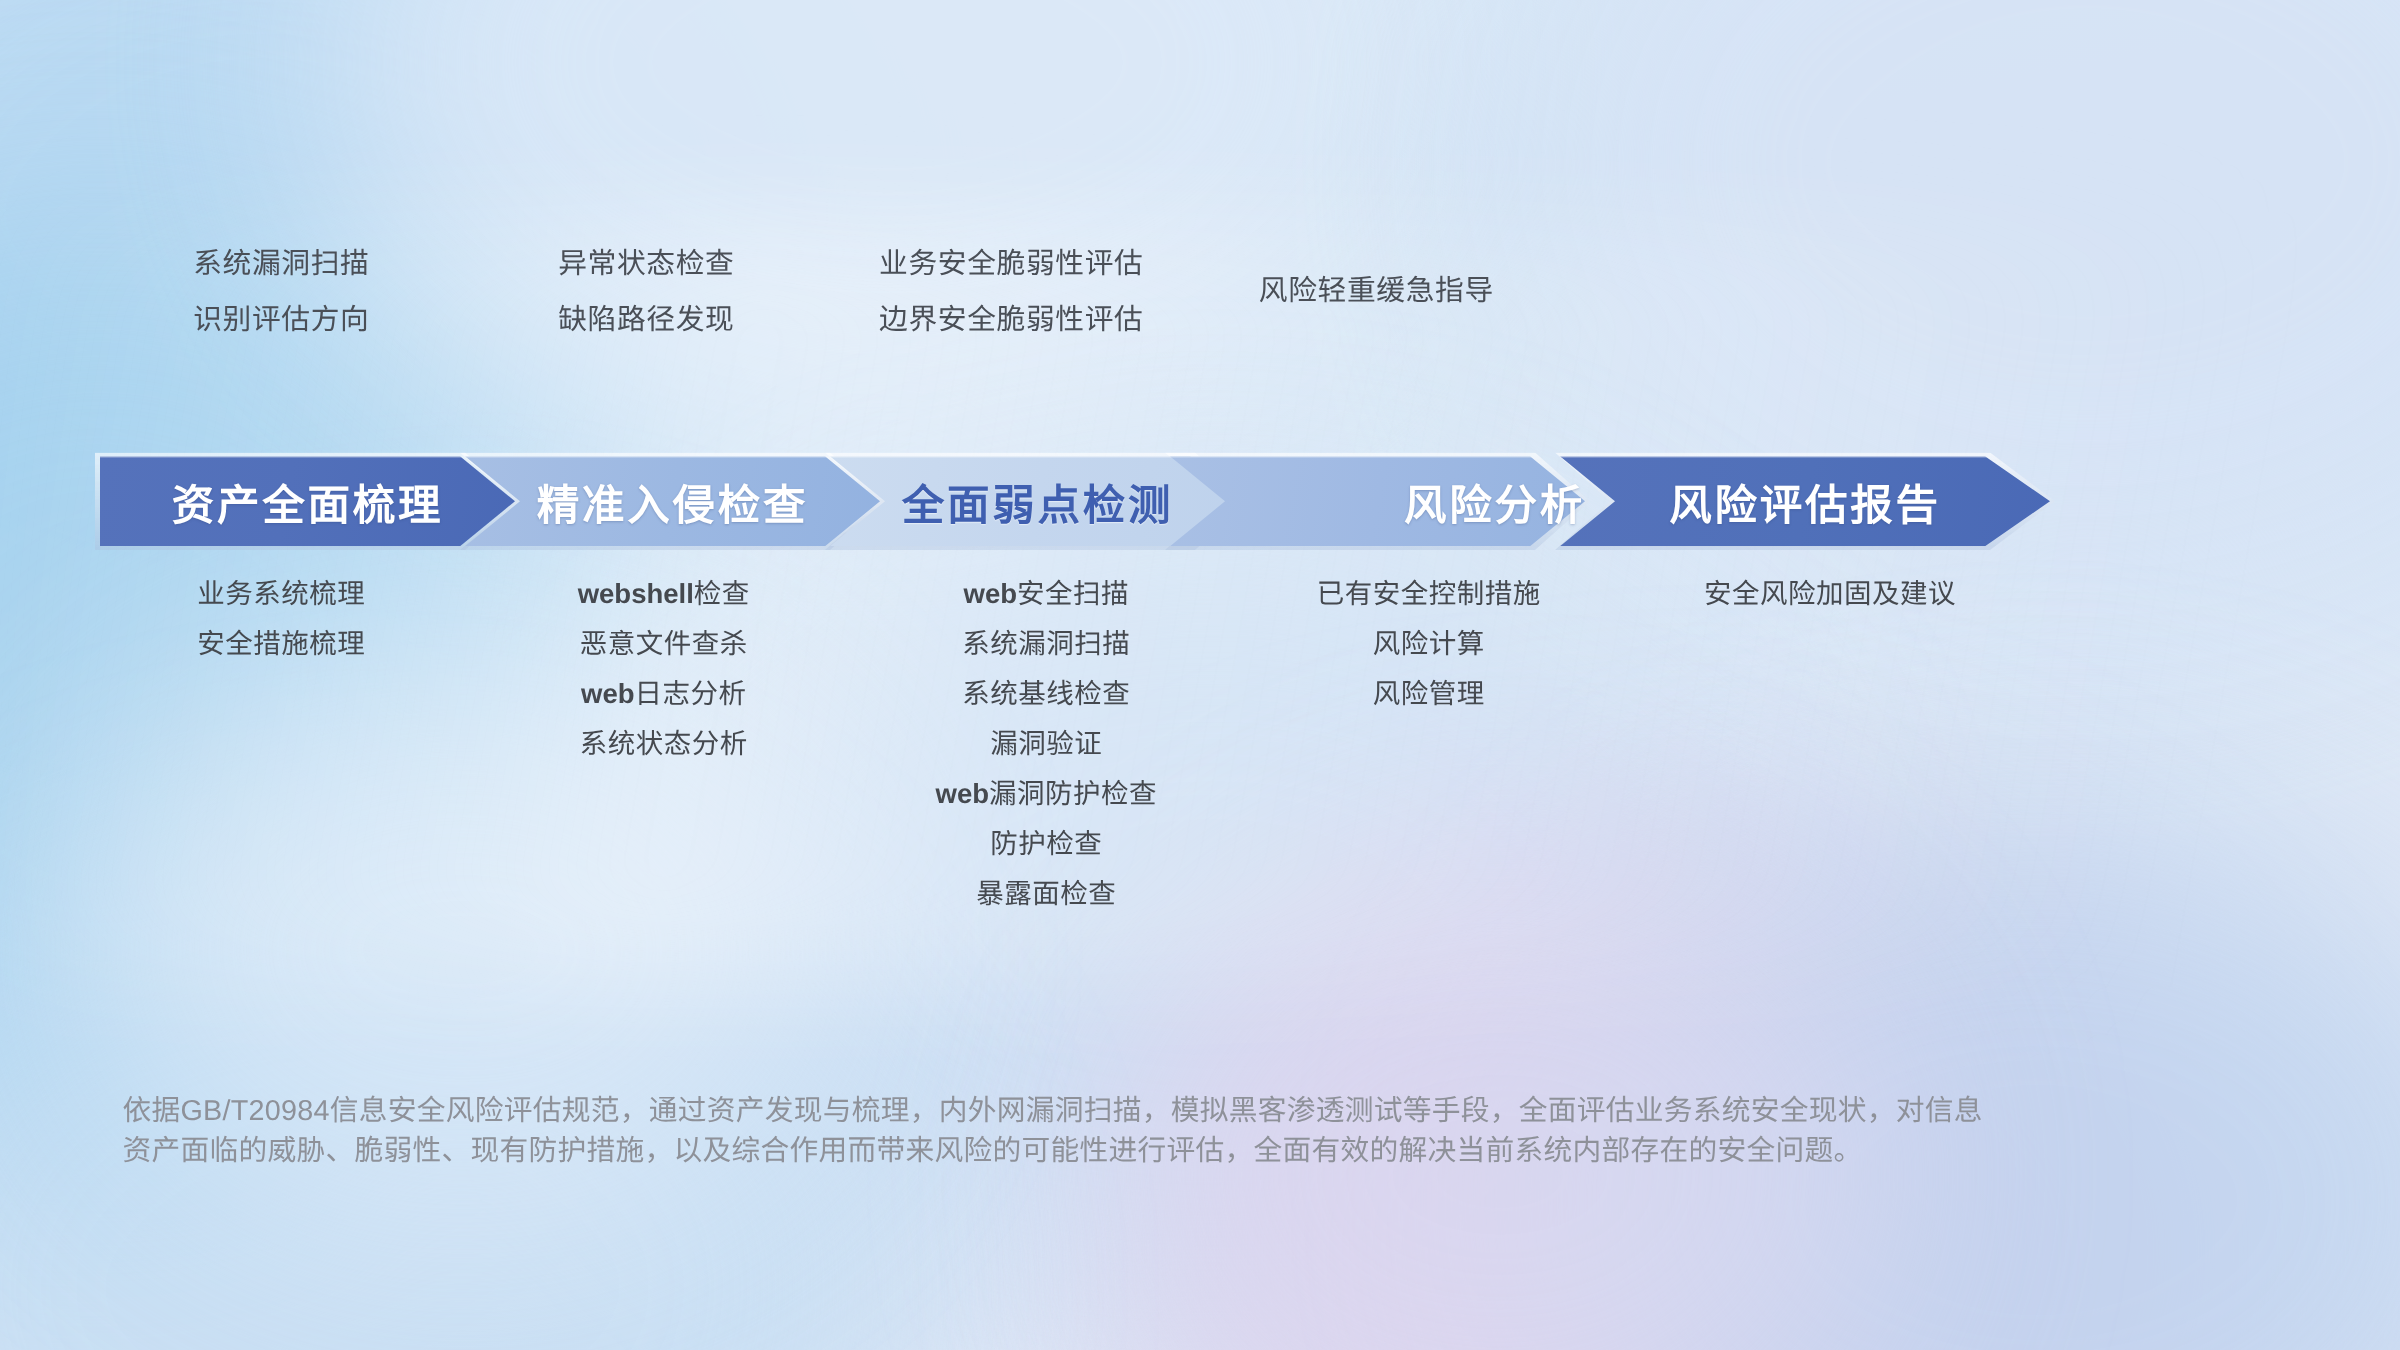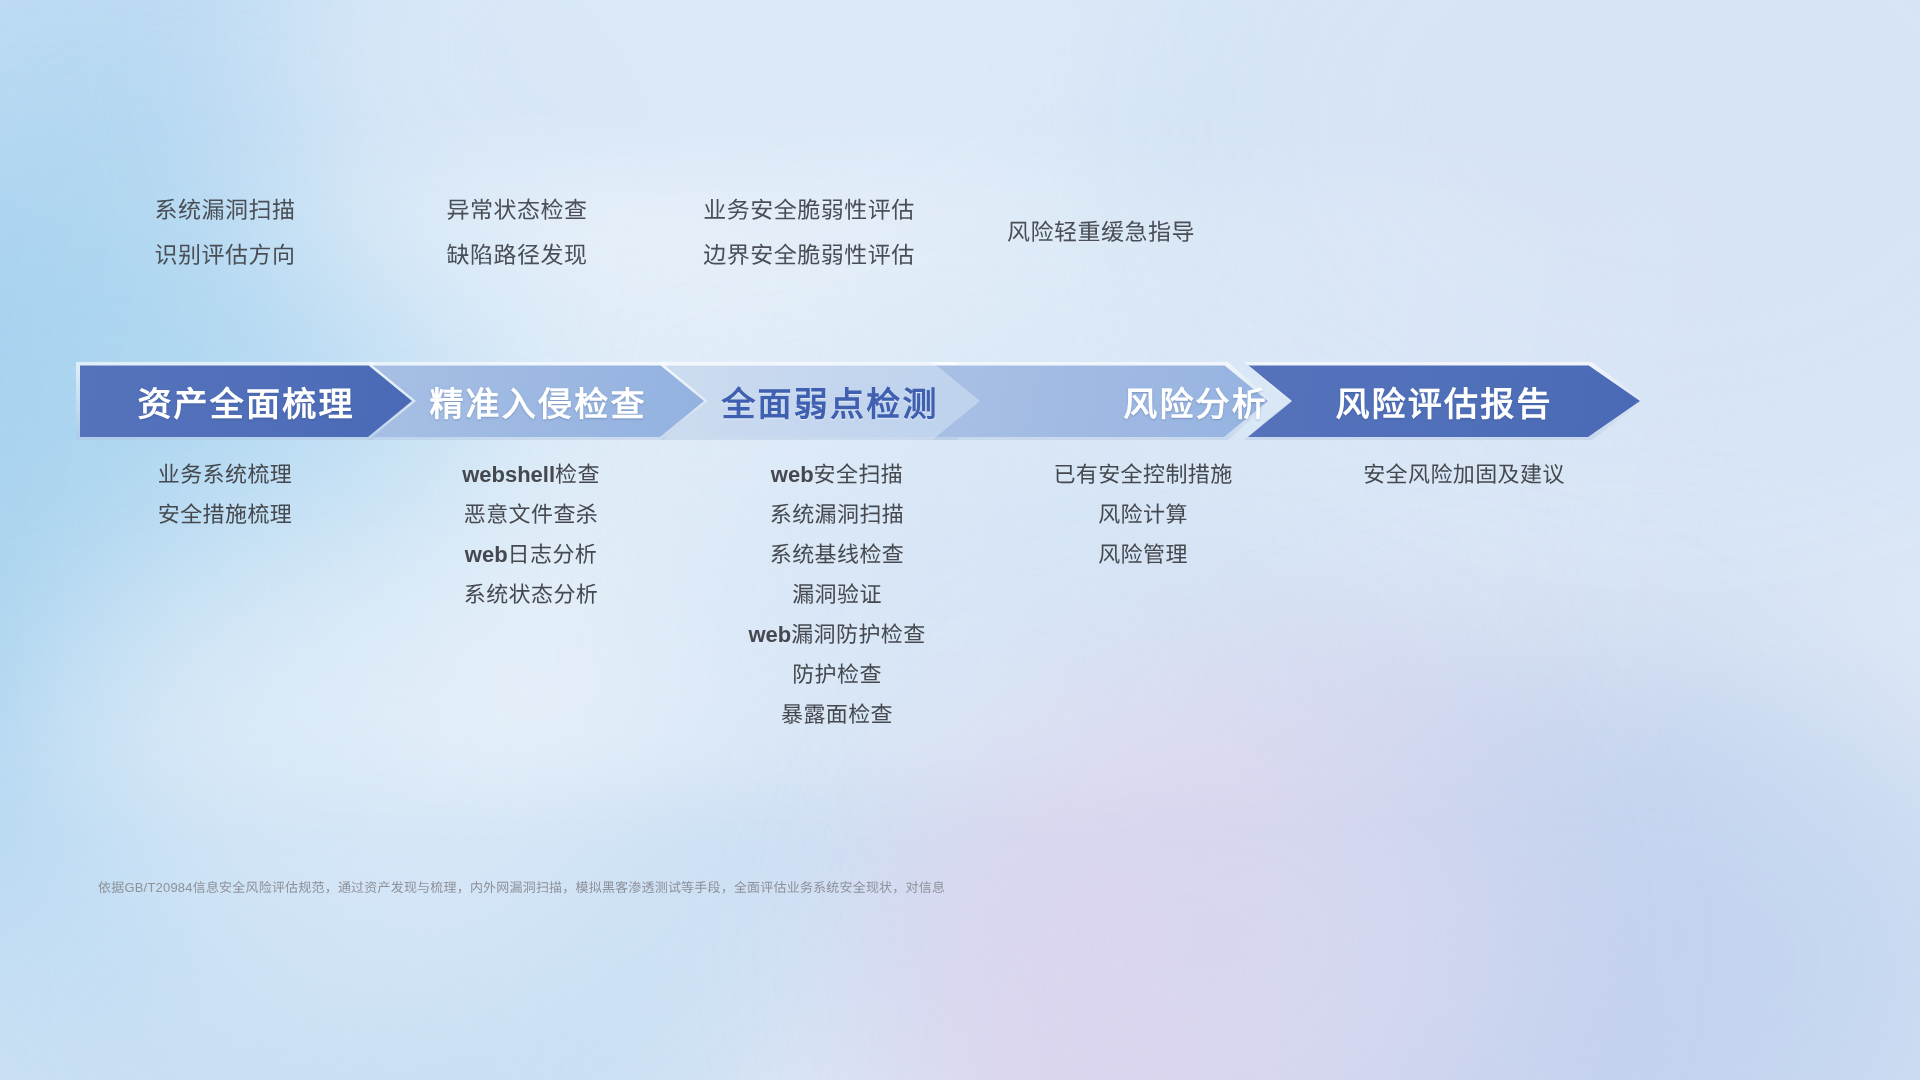--- a/index.html
+++ b/index.html
@@ -148,21 +148,21 @@
   .bot-cell .item { display: block; letter-spacing: .4px; }
   .bot-cell .item .ltn { font-weight: 600; letter-spacing: 0; }
 
   
   .footer {
     position: absolute;
     left: 98px;
     right: 120px;
     top: 872px;
     color: #8e9199;
-    font-size: 13px;
+    font-size: 23px;
     line-height: 32px;
     letter-spacing: .2px;
   }
   .footer .fline { display: block; }
 </style>
 </head>
 <body>
 
 <div class="bg-root">
   <div class="blob blob-a"></div>
@@ -273,15 +273,16 @@
     </div>
 
     <div class="bot-cell">
       <span class="item">安全风险加固及建议</span>
     </div>
 
   </div>
 
   <div class="footer">
     <span class="fline">依据GB/T20984信息安全风险评估规范，通过资产发现与梳理，内外网漏洞扫描，模拟黑客渗透测试等手段，全面评估业务系统安全现状，对信息</span>
+    <span class="fline">资产面临的威胁、脆弱性、现有防护措施，以及综合作用而带来风险的可能性进行评估，全面有效的解决当前系统内部存在的安全问题。</span>
   </div>
 
 </div>
 
 </body></html>

